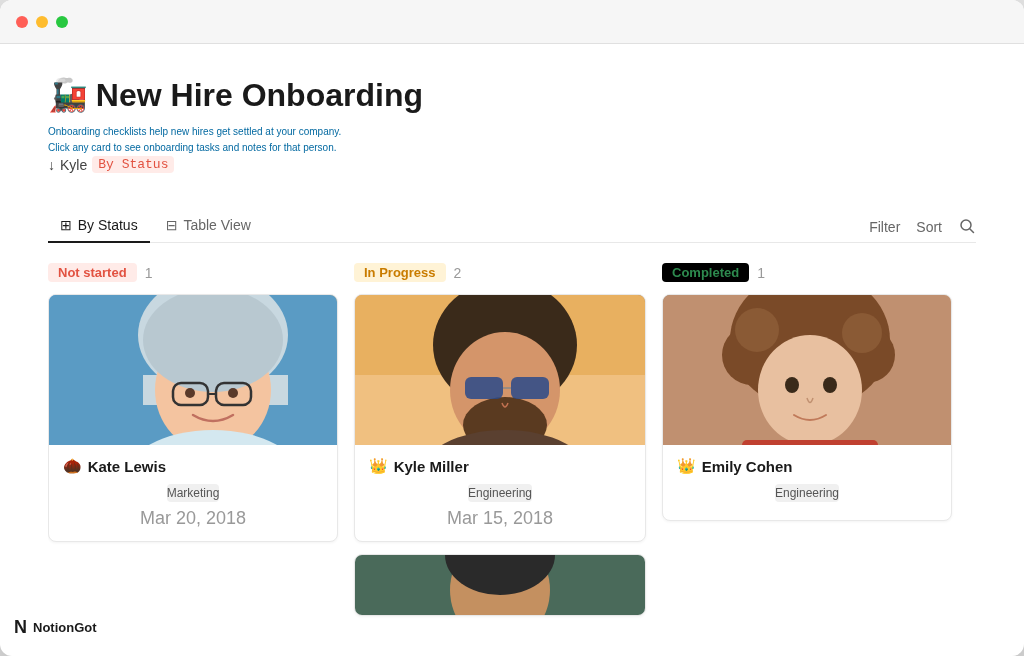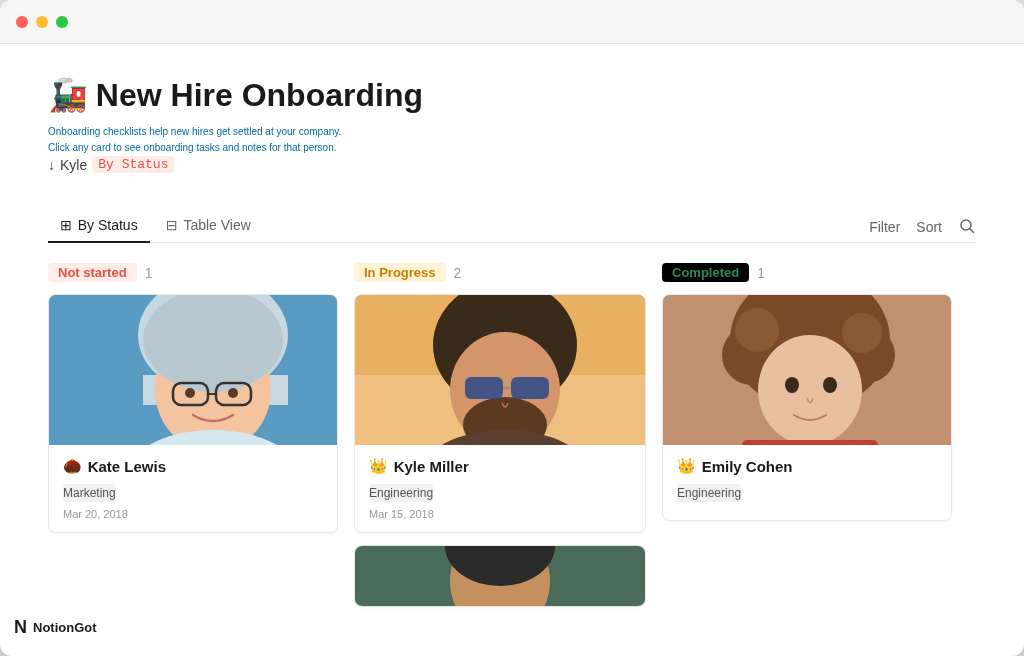--- a/index.html
+++ b/index.html
@@ -160,20 +160,21 @@
       display: flex;
       gap: 16px;
       overflow-x: auto;
       flex: 1;
     }
 
     .column {
       flex: 0 0 290px;
       display: flex;
       flex-direction: column;
+      text-align: center;
     }
 
     .column-header {
       display: flex;
       align-items: center;
       gap: 8px;
       margin-bottom: 12px;
     }
 
     .status-badge {
@@ -258,21 +259,21 @@
       display: inline-block;
       background: #f0f0f0;
       color: #555;
       font-size: 12px;
       padding: 2px 0;
       border-radius: 4px;
       margin-bottom: 6px;
     }
 
     .card-date {
-      font-size: 11px;
+      font-size: 18px;
       color: #999;
     }
 
     .watermark {
       position: absolute;
       bottom: 12px;
       left: 0;
       display: flex;
       align-items: center;
       gap: 6px;

